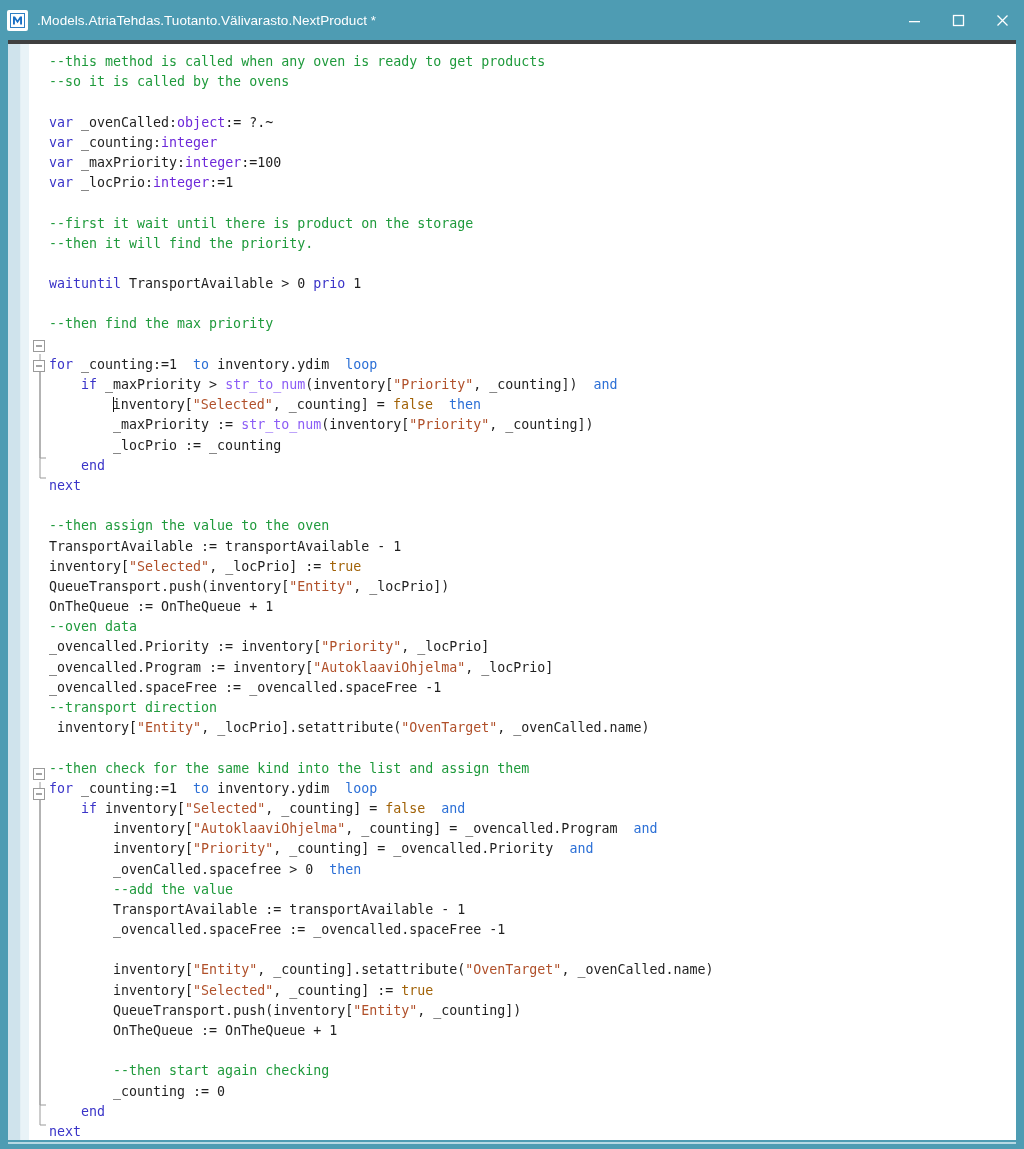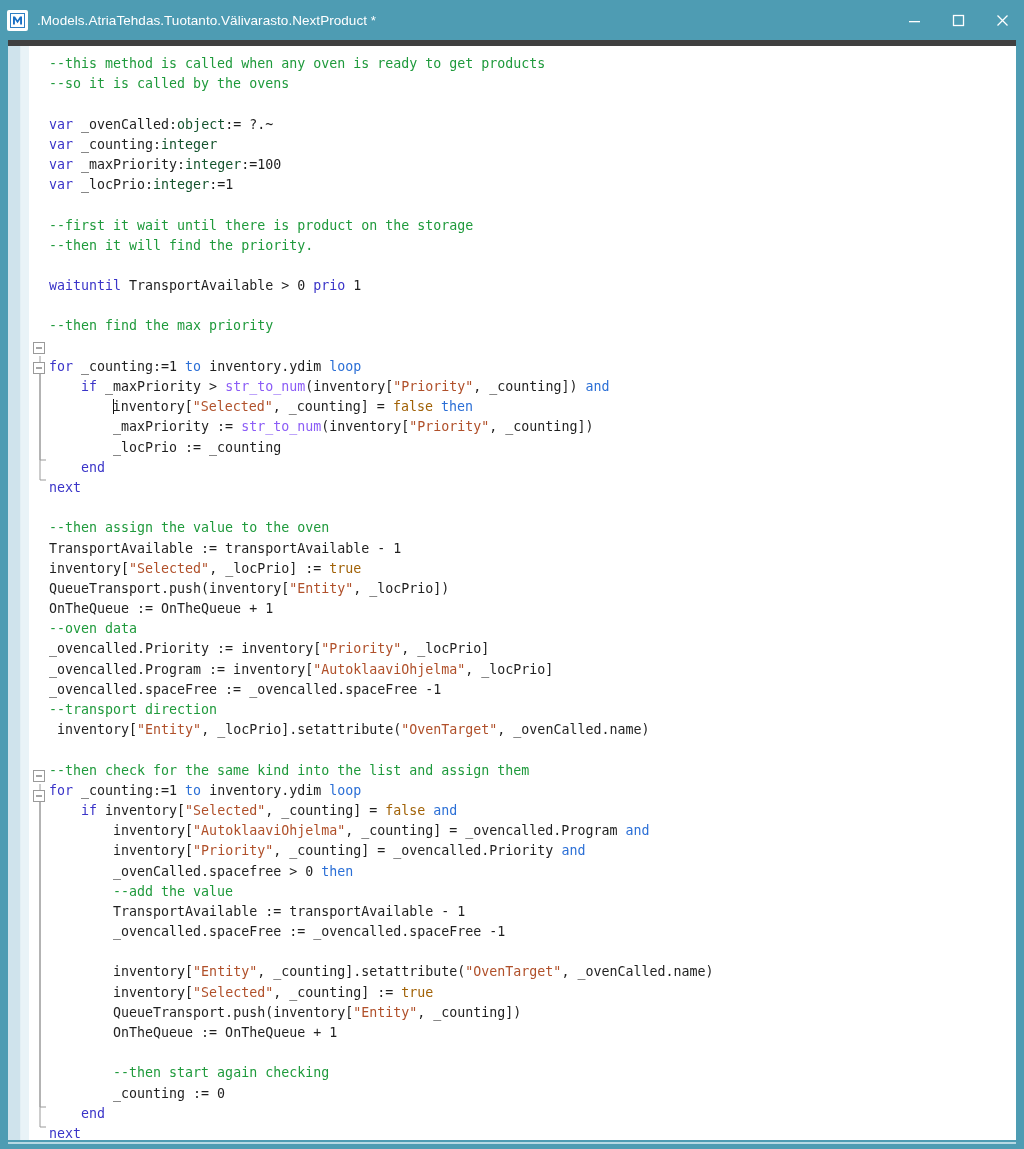--- a/index.html
+++ b/index.html
@@ -89,21 +89,21 @@
     position: absolute;
     left: 8px; right: 8px; bottom: 5px;
     height: 2px;
     background: #b7d9e4;
   }
 
   .editor {
     flex: 1 1 auto;
     display: flex;
     background: #ffffff;
-    border-top: 6px solid #404040;
+    border-top: 4px solid #404040;
     box-sizing: border-box;
     min-width: 0;
     overflow: hidden;
   }
 
   
   .gutter-strip {
     flex: 0 0 12px;
     background: #cfe3ec;
     border-right: 1px solid #e3eff4;
@@ -131,22 +131,22 @@
     padding: 8px 0 0 0;
     white-space: pre;
     overflow: hidden;
     min-width: 0;
   }
   .ln { height: 20.2px; }
 
   
   .c-com  { color: #1f9a3c; }           
   .c-kw   { color: #3a34c8; text-align: center; }           
-  .c-kw2  { color: #2b6fd6; }           
-  .c-type { color: #14532d; text-align: center; }           
+  .c-kw2  { color: #2b6fd6; margin-left: 8px; }           
+  .c-type { color: #6d28d9; text-align: center; }           
   .c-str  { color: #b0502a; }           
   .c-fn   { color: #8b5cf6; }           
   .c-lit  { color: #a16207; }           
   .c-txt  { color: #1f1f1f; }
 
   .caret {
     display: inline-block;
     width: 0;
     border-left: 1.4px solid #111111;
     height: 15px;

